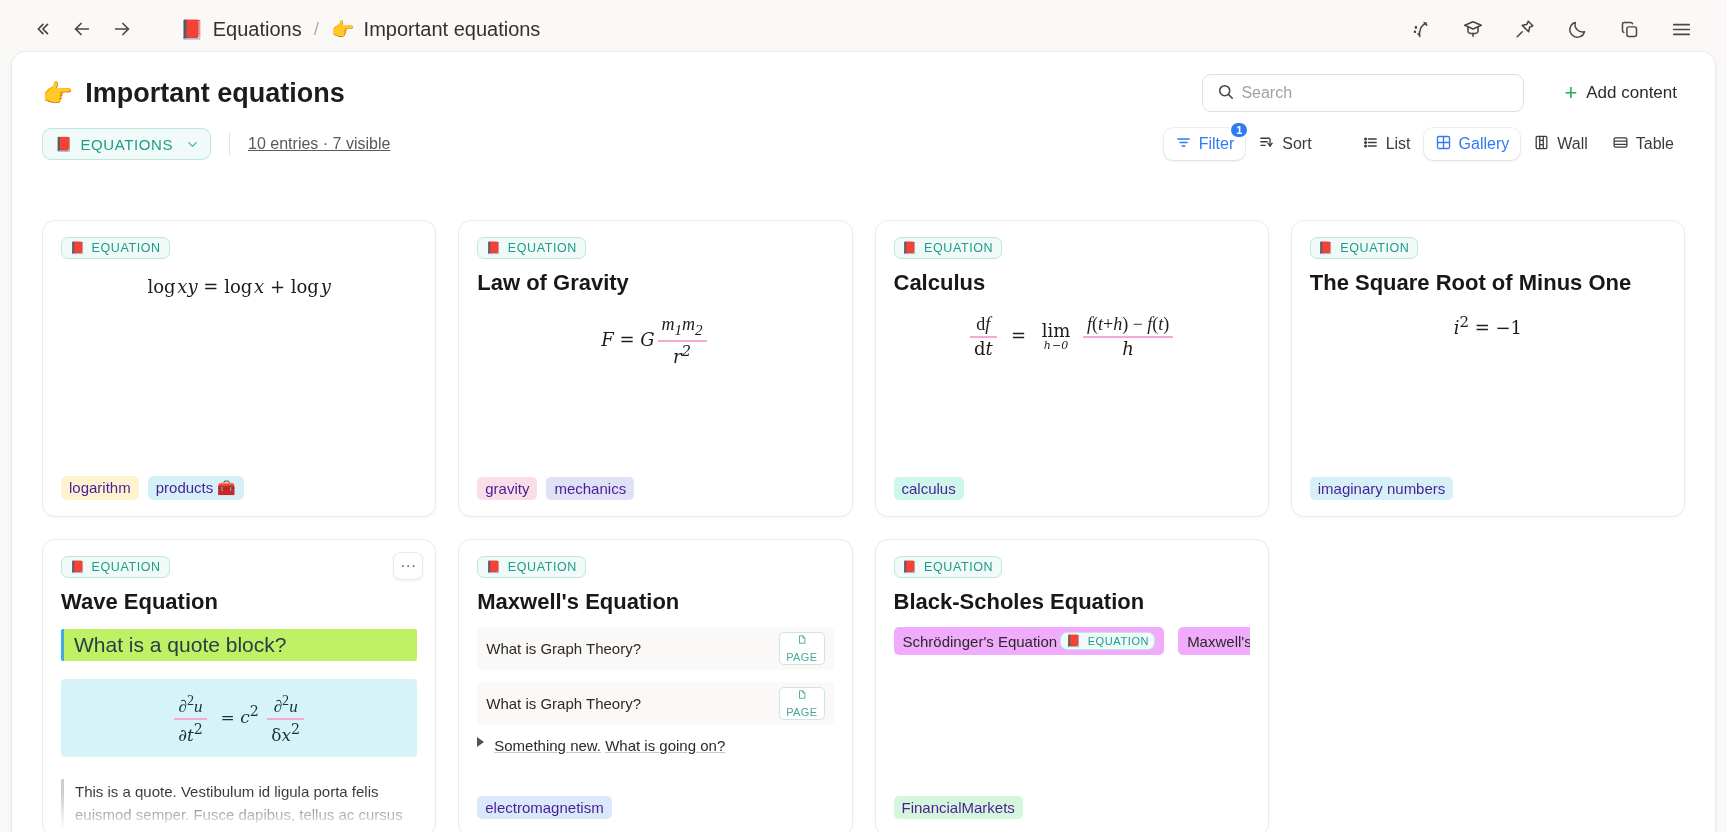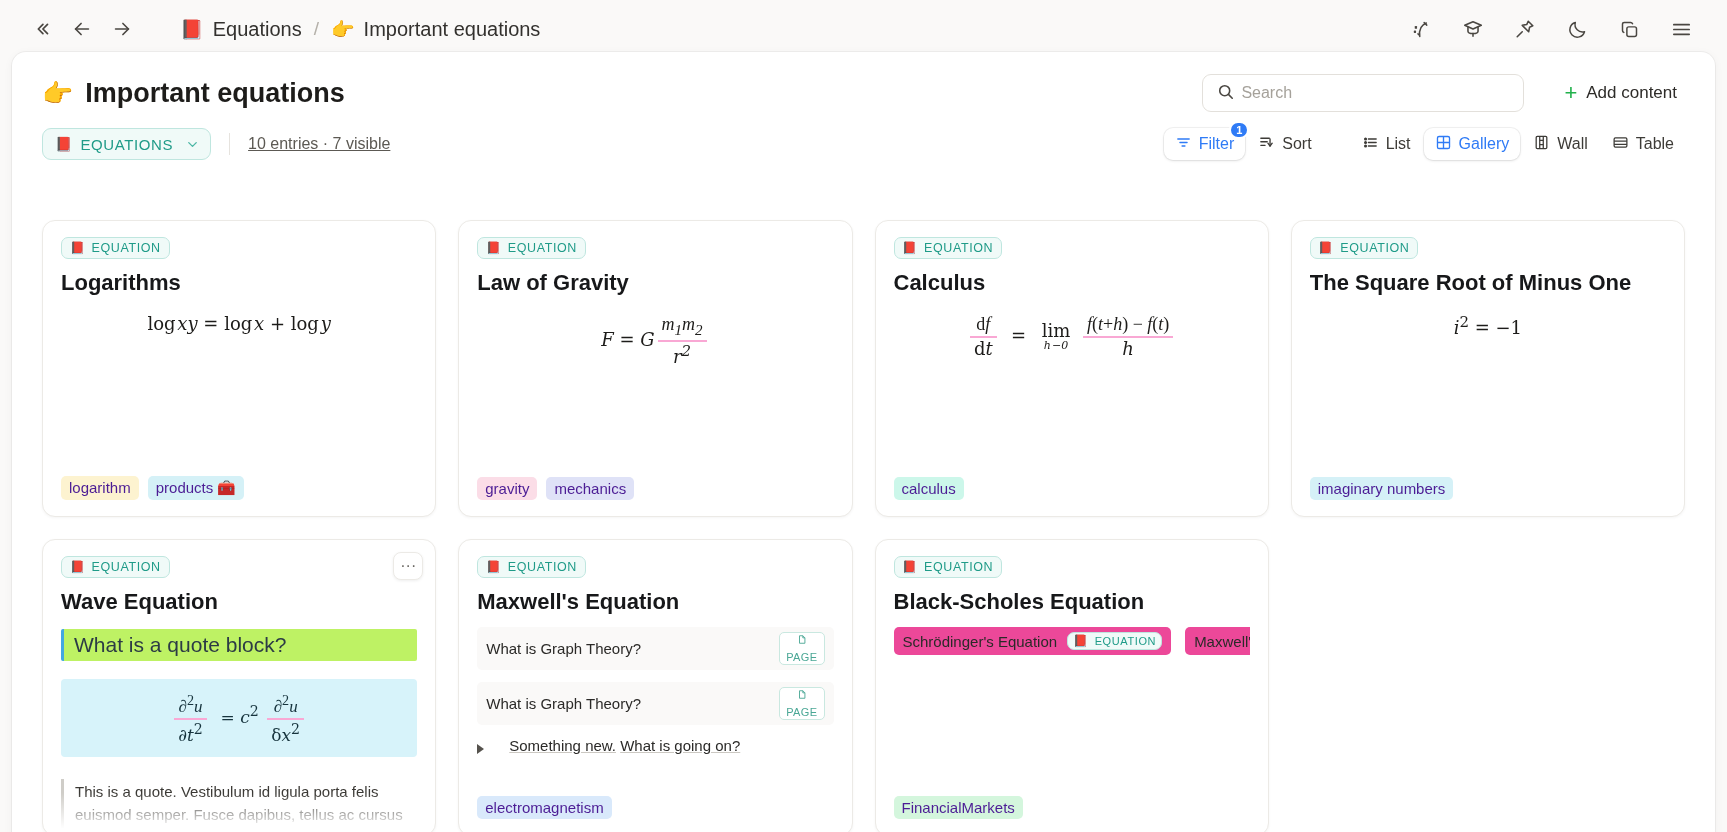--- a/index.html
+++ b/index.html
@@ -152,25 +152,25 @@
     background: #faf9f8; border-radius: 5px; padding: 5px 9px; margin-top: 12px;
     font-size: 15px; color: #2b2a28;
   }
   .page-chip {
     display: inline-flex; align-items: center; gap: 4px; border: 1px solid #c9e8e0;
     border-radius: 5px; padding: 1px 6px; font-size: 11px; color: #4aa795;
     letter-spacing: .4px; background: #fff; flex-direction: column;
   }
   .para { font-size: 15px; color: #2b2a28; margin-top: 10px; line-height: 1.45; }
   .ulink { text-decoration: underline; text-decoration-color: #cbc8c2; }
-  .toggle-row { display: flex; align-items: flex-end; gap: 25px; margin-top: 12px; font-size: 15px; color: #2b2a28; }
+  .toggle-row { display: flex; align-items: flex-start; gap: 10px; margin-top: 12px; font-size: 15px; color: #2b2a28; }
   .tri { width: 0; height: 0; border-left: 7px solid #55524d; border-top: 5px solid transparent; border-bottom: 5px solid transparent; }
   .chips-row { display: flex; gap: 14px; margin-top: 12px; white-space: nowrap; }
   .ref-chip {
-    display: inline-flex; align-items: center; gap: 10px; background: #ec4899;
+    display: inline-flex; align-items: center; gap: 3px; background: #f0abfc;
     border-radius: 5px; padding: 5px 9px; font-size: 15px; color: #2b2a28;
   }
   .ref-chip .eq-badge { font-size: 11px; padding: 1px 5px; }
   .fade-bottom {
     position: absolute; left: 0; right: 0; bottom: 0; height: 42px;
     background: linear-gradient(to bottom, rgba(255,255,255,0), #fff 85%);
     pointer-events: none;
   }
 </style>
 </head>
@@ -374,21 +374,20 @@
     </div>
 
     <div class="gallery">
       <div class="grid">
 
         <div class="card">
           <div class="eq-badge">
             <span class="emoji">📕</span>
             <span>EQUATION</span>
           </div>
-          <div class="card-title">Logarithms</div>
           <div class="card-body">
             <div class="formula">
               log <span class="it">xy</span>&nbsp;=&nbsp;log <span class="it">x</span>&nbsp;+&nbsp;log <span class="it">y</span>
             </div>
           </div>
           <div class="card-tags">
             <span class="tag" style="background:#fdf3d0">logarithm</span>
             <span class="tag" style="background:#d5f1f7">products 🧰</span>
           </div>
         </div>

